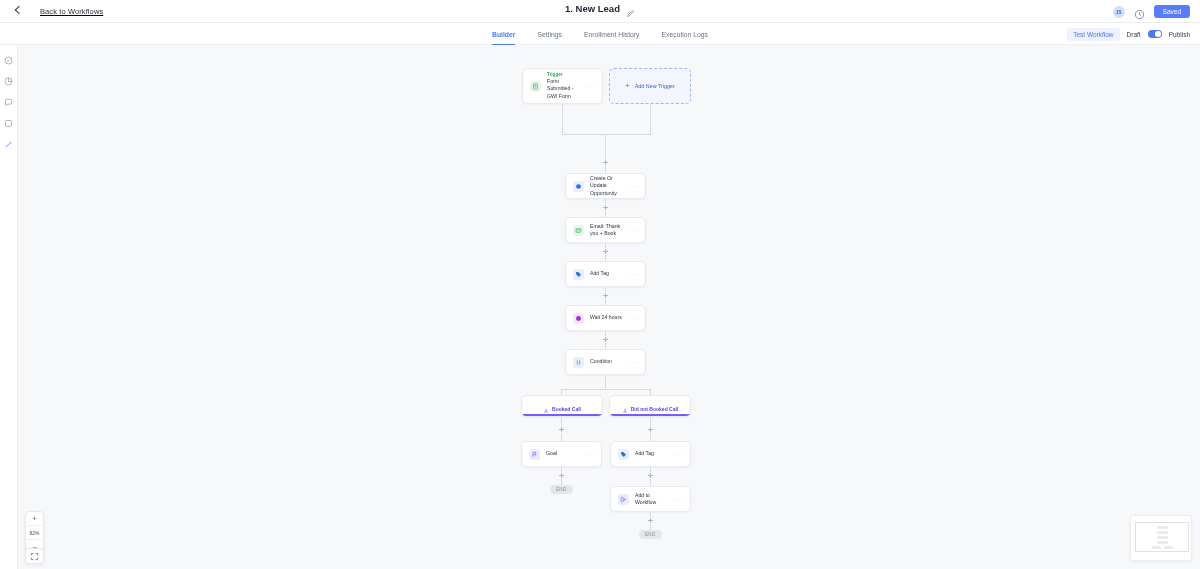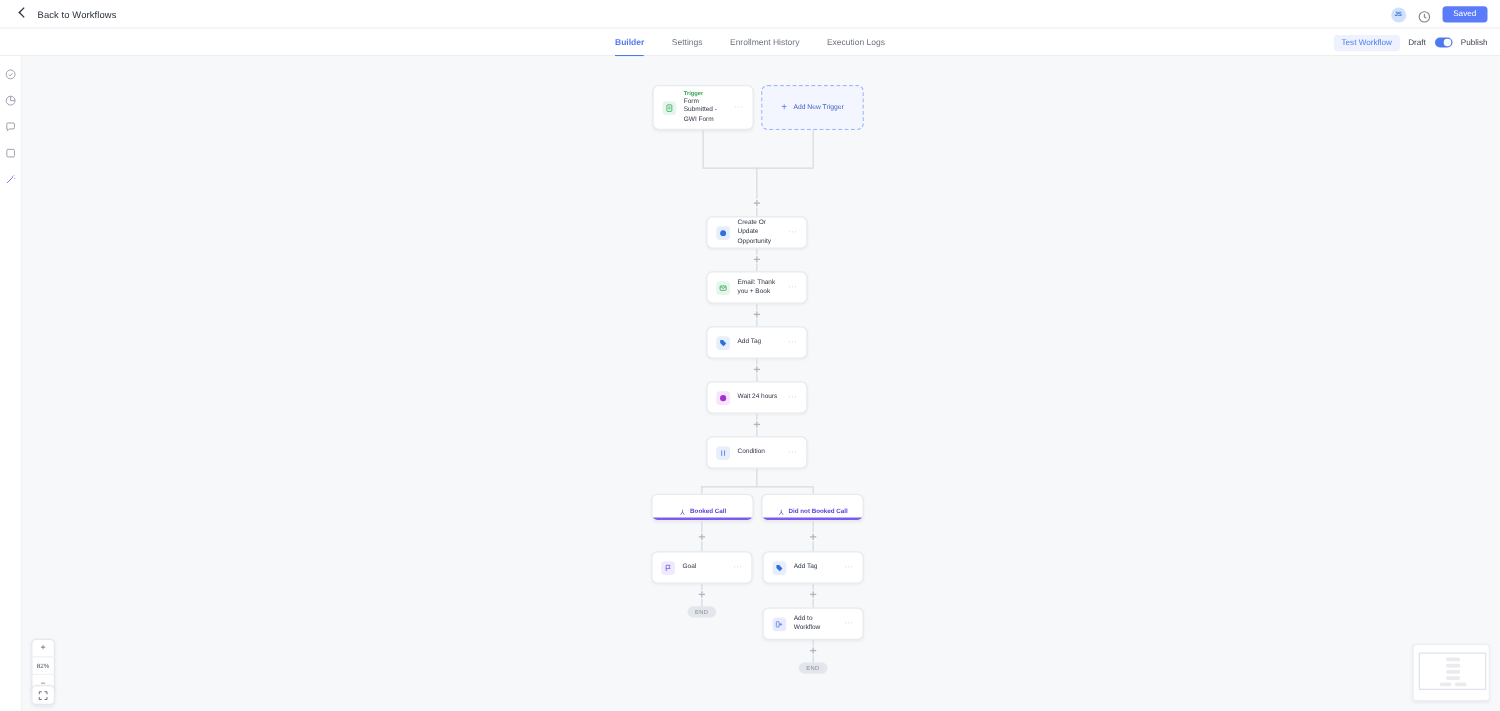--- a/index.html
+++ b/index.html
@@ -11,22 +11,22 @@
   }
   #app { position: relative; width: 1200px; height: 569px; }
 
   
   .topbar {
     position: absolute; top: 0; left: 0; width: 1200px; height: 23px;
     background: #fff; display: flex; align-items: center;
     border-bottom: 1px solid #eceef1;
   }
   .back-btn {
-    display: flex; align-items: center; gap: 8px;
-    margin-left: 14px; cursor: pointer;
+    display: flex; align-items: center; gap: 18px;
+    margin-left: 14px; cursor: pointer; text-decoration: underline;
   }
   .back-btn .chev { width: 8px; height: 8px; position: relative; }
   .back-btn .chev::before {
     content: ""; position: absolute; left: 2px; top: 0px;
     width: 5px; height: 5px; border-left: 1.4px solid #27303f;
     border-bottom: 1.4px solid #27303f; transform: rotate(45deg);
   }
   .back-label { font-size: 7.5px; color: #27303f; letter-spacing: .1px; }
 
   .wf-title-wrap {
@@ -207,20 +207,28 @@
 <body>
 
 <div id="app">
 
   <div class="topbar">
     <div class="back-btn">
       <span class="chev"></span>
       <span class="back-label">Back to Workflows</span>
     </div>
 
+    <div class="wf-title-wrap">
+      <span class="wf-title">1. New Lead</span>
+      <span class="pencil-icon">
+        <svg width="9" height="9" viewBox="0 0 16 16" fill="none" stroke="#5b6372" stroke-width="1.4">
+          <path d="M11.5 2.5l2 2L5 13H3v-2z"></path>
+        </svg>
+      </span>
+    </div>
 
     <div class="topbar-right">
       <div class="avatar">JS</div>
       <span class="icon-btn">
         <svg width="11" height="11" viewBox="0 0 16 16" fill="none" stroke="#5b6372" stroke-width="1.3">
           <circle cx="8" cy="8" r="6"></circle>
             <path d="M8 4.6V8l2.4 1.6"></path>
         </svg>
       </span>
       <button class="saved-btn">Saved</button>

